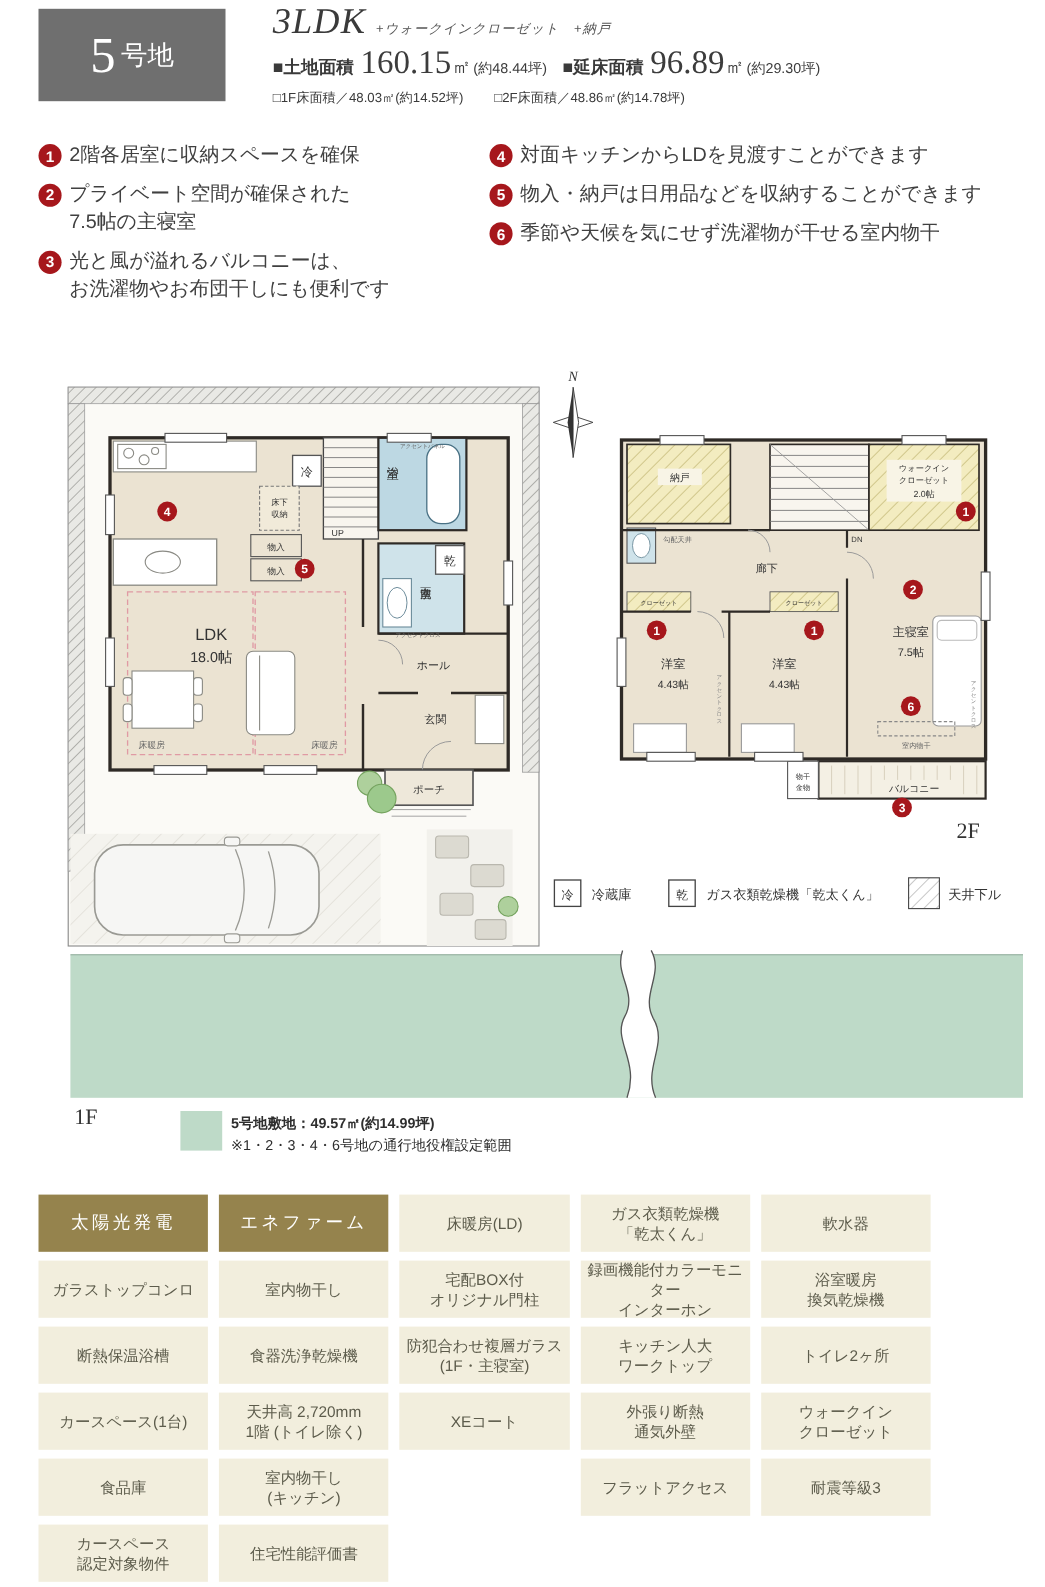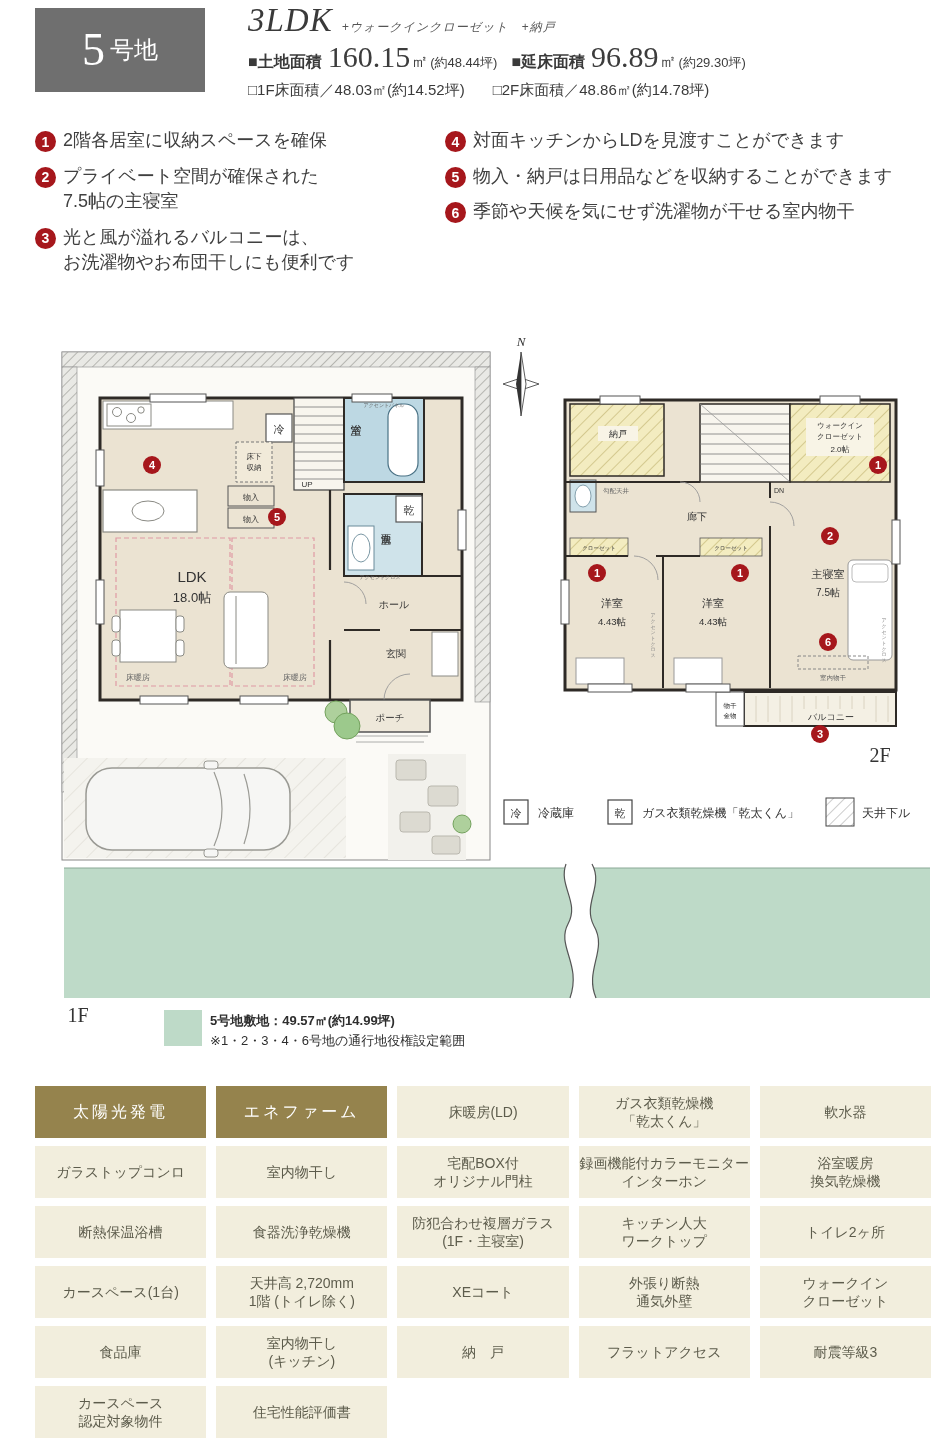--- a/index.html
+++ b/index.html
@@ -14,36 +14,36 @@
   .lot-suffix { font-size:24px; margin-left:5px; }
   .head-info { position:absolute; left:248px; top:2px; width:690px; }
   .plan-line { display:flex; align-items:baseline; gap:9px; }
   .plan-type { font-size:33px; font-family:"Liberation Serif","DejaVu Serif",serif; color:#3a3a3a; letter-spacing:1px;font-style:italic; }
   .plan-options { font-size:12px; color:#555; letter-spacing:1px;font-style:italic; }
   .area-line { margin-top:1px; display:flex; align-items:baseline; }
   .area-label { font-size:16px; font-weight:bold; color:#3a3a3a; }
   .area-value { font-size:30px; font-family:"Liberation Serif","DejaVu Serif",serif; margin:0 1px 0 6px; }
   .area-unit { font-size:17px; font-family:"Liberation Serif","DejaVu Serif",serif; }
   .area-note { font-size:13px; margin:0 14px 0 2px; }
-  .subarea-line { margin-top:7px; font-size:15px; display:flex; gap:28px; color:#3a3a3a; }
+  .subarea-line { margin-top:7px; font-size:12px; display:flex; gap:28px; color:#3a3a3a; }
 
   
   .features { position:absolute; top:128px; left:35px; width:905px; display:flex; }
   .feat-col { display:flex; flex-direction:column; gap:10px; }
   .feat-col.left { width:410px; }
   .feat-item { display:flex; gap:7px; align-items:flex-start; }
   .feat-num { width:21px; height:21px; border-radius:50%; background:#a6171c; color:#fff; font-size:14px; font-weight:bold;
     display:flex; align-items:center; justify-content:center; flex-shrink:0; margin-top:3px; }
   .feat-text { font-size:18px; line-height:1.42; white-space:pre-line; color:#404040; }
 
   
   .plan-area { position:absolute; top:330px; left:0; width:950px; height:730px; }
 
   
-  .tags { position:absolute; top:1086px; left:35px; width:896px; display:flex; gap:10px; }
+  .tags { position:absolute; top:1086px; left:35px; width:811px; display:flex; gap:10px; }
   .tag-col { flex:1; display:flex; flex-direction:column; gap:8px; }
   .tag { height:52px; background:#f2eedd; color:#5d5c4c; font-size:14px; display:flex; align-items:center;
     justify-content:center; text-align:center; line-height:1.3; white-space:pre-line; }
   .tag.dark { background:#95834d; color:#fff; font-size:16px; letter-spacing:3px; }
 
   
   svg text { font-family:"Liberation Sans","DejaVu Sans",sans-serif; }
   .rm { fill:#333; text-anchor:middle; }
   .tiny { fill:#666; text-anchor:middle; }
   .mtext { fill:#fff; font-weight:bold; text-anchor:middle; }
@@ -439,21 +439,20 @@
 (キッチン)</div>
       <div class="tag">住宅性能評価書</div>
     </div>
     <div class="tag-col">
       <div class="tag">床暖房(LD)</div>
       <div class="tag">宅配BOX付
 オリジナル門柱</div>
       <div class="tag">防犯合わせ複層ガラス
 (1F・主寝室)</div>
       <div class="tag">XEコート</div>
-      <div class="tag">納　戸</div>
     </div>
     <div class="tag-col">
       <div class="tag">ガス衣類乾燥機
 「乾太くん」</div>
       <div class="tag">録画機能付カラーモニター
 インターホン</div>
       <div class="tag">キッチン人大
 ワークトップ</div>
       <div class="tag">外張り断熱
 通気外壁</div>

